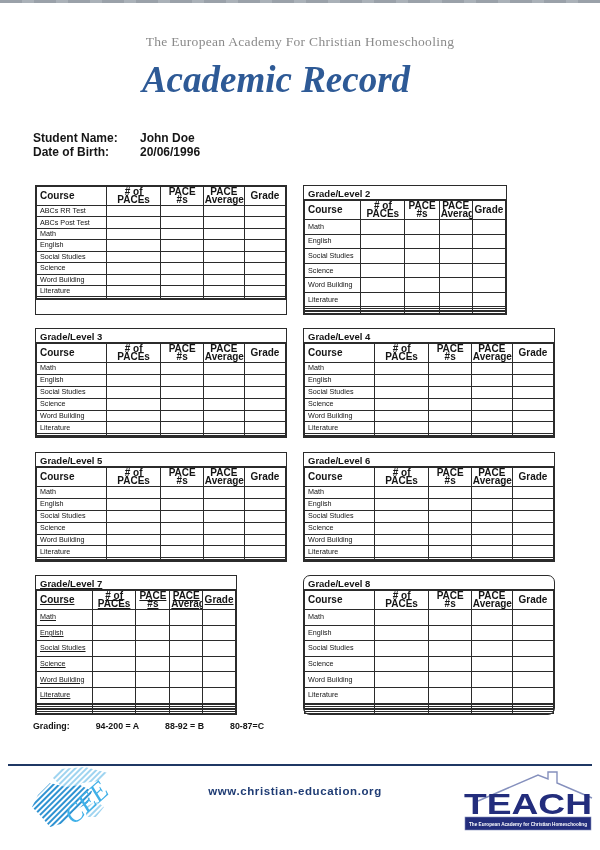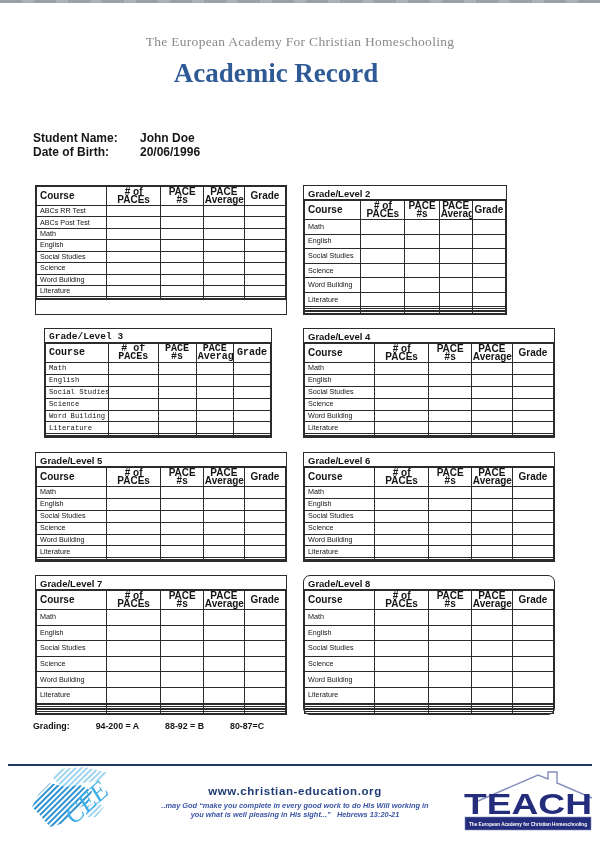--- a/index.html
+++ b/index.html
@@ -19,21 +19,21 @@
   .org-line {
     position: absolute; top: 34px; left: 0; width: 600px;
     text-align: center;
     font-family: "Liberation Serif", serif;
     font-size: 13.5px; color: #8a8a8a; letter-spacing: 0.3px;
   }
   .doc-title {
     position: absolute; top: 58px; left: 0; width: 552px;
     text-align: center;
     font-family: "Liberation Serif", serif;
-    font-weight: bold; font-size: 27px; color: #2E5A96;
+    font-weight: bold; font-size: 37px; color: #2E5A96; font-style: italic;
   }
   .student-block { position: absolute; left: 33px; top: 132px; font-size: 12px; line-height: 13.5px; }
   .student-row { display: flex; }
   .student-label { font-weight: bold; width: 107px; color: #161616; }
   .student-value { font-weight: 600; color: #161616; }
 
   #tables { position: absolute; left: 0; top: 0; width: 600px; height: 850px; }
   .gtable {
     position: absolute;
     border: 1px solid #2b2b2b;
@@ -276,21 +276,21 @@
           <tr>
             <td></td>
             <td></td>
             <td></td>
             <td></td>
             <td></td>
           </tr>
         </tbody>
       </table>
     </div>
-    <div class="gtable" style="left: 44px; top: 328px; width: 228px; height: 110px; font-family: Liberation Mono, monospace;">
+    <div class="gtable" style="left: 35px; top: 328px; width: 252px; height: 110px;">
       <div class="gtitle">Grade/Level 3</div>
       <table style="height: 94px;">
         <colgroup>
           <col style="width: 28%;">
           <col style="width: 22%;">
           <col style="width: 17%;">
           <col style="width: 16.5%;">
           <col style="width: 16.5%;">
         </colgroup>
         <thead>
@@ -592,21 +592,21 @@
           <tr>
             <td></td>
             <td></td>
             <td></td>
             <td></td>
             <td></td>
           </tr>
         </tbody>
       </table>
     </div>
-    <div class="gtable" style="left: 35px; top: 575px; width: 252px; height: 140px;">
+    <div class="gtable" style="left: 35px; top: 575px; width: 202px; height: 140px; text-decoration: underline;">
       <div class="gtitle">Grade/Level 7</div>
       <table style="height: 124px;">
         <colgroup>
           <col style="width: 28%;">
           <col style="width: 22%;">
           <col style="width: 17%;">
           <col style="width: 16.5%;">
           <col style="width: 16.5%;">
         </colgroup>
         <thead>
@@ -833,25 +833,20 @@
     </pattern>
   </defs>
   <path d="M30 2 L55 0 L78 6 L70 14 L52 16 L44 24 L30 18 L22 10 Z" fill="url(#hatchLight)"></path>
   <path d="M8 28 L20 16 L36 20 L50 18 L62 24 L58 36 L44 44 L34 56 L20 60 L10 48 L2 40 Z" fill="url(#hatchDark)"></path>
   <path d="M56 40 L66 34 L74 40 L66 50 L56 50 Z" fill="url(#hatchLight)"></path>
   <text x="62" y="42" font-family="Liberation Serif, serif" font-style="italic" font-size="26" fill="#3FB0E8" transform="rotate(-42 62 42)" text-anchor="middle">CEE</text>
 </svg>
 
 <div class="footer-center">
   <div class="footer-www">www.christian-education.org</div>
-  <div class="footer-quote">
-    <span>..may God “make you complete in every good work to do His Will working in</span><br>
-    <span>you what is well pleasing in His sight...”</span>&nbsp;&nbsp;
-    <span class="footer-verse">Hebrews 13:20-21</span>
-  </div>
 </div>
 
 <svg class="teach-logo" width="136" height="70" viewBox="0 0 136 70">
   <g stroke="#8590bd" stroke-width="1.4" fill="none">
     <polyline points="18,34 78,8 88,12 88,5 97,5 97,16 132,31"></polyline>
   </g>
   <text x="68" y="47" text-anchor="middle" textLength="128" lengthAdjust="spacingAndGlyphs" font-family="Liberation Sans, sans-serif" font-weight="bold" font-size="30" fill="#232d7c">TEACH</text>
   <rect x="5" y="50" width="126" height="13" fill="#232d7c" stroke="#8590bd" stroke-width="0.6"></rect>
   <text x="68" y="59" text-anchor="middle" textLength="118" lengthAdjust="spacingAndGlyphs" font-family="Liberation Sans, sans-serif" font-weight="bold" font-size="5.2" fill="#ffffff">The European Academy for Christian Homeschooling</text>
 </svg>

